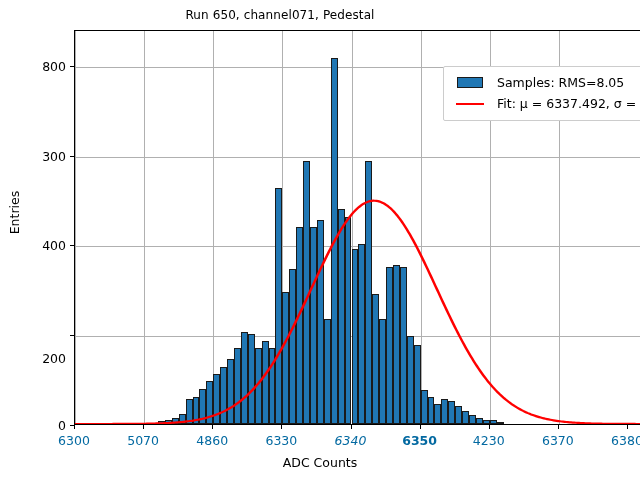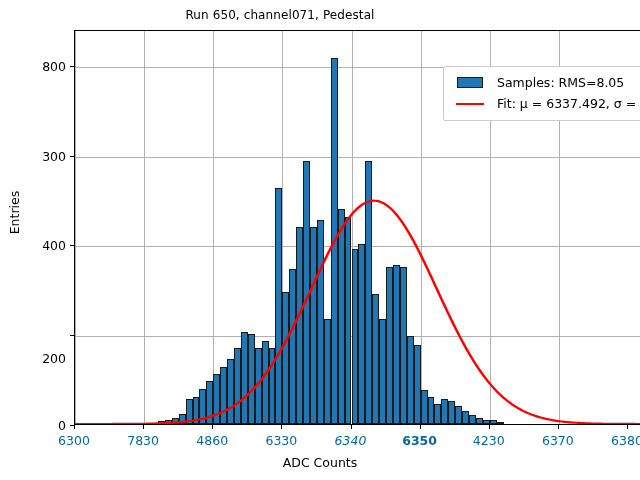--- a/index.html
+++ b/index.html
@@ -239,21 +239,21 @@
           </span>
         <span class="legend-text">Fit: μ = 6337.492, σ = 7.854</span>
       </div>
     </div>
   </div>
 
   <div id="axes-decor">
       <div class="tick-v" style="left: 74px; top: 425px;"></div>
       <div class="xticklabel" style="left: 74px; top: 433px;">6300</div>
       <div class="tick-v" style="left: 143.125px; top: 425px;"></div>
-      <div class="xticklabel" style="left: 143.125px; top: 433px;">7830</div>
+      <div class="xticklabel" style="left: 143.125px; top: 433px;">5070</div>
       <div class="tick-v" style="left: 212.25px; top: 425px;"></div>
       <div class="xticklabel" style="left: 212.25px; top: 433px;">4860</div>
       <div class="tick-v" style="left: 281.375px; top: 425px;"></div>
       <div class="xticklabel" style="left: 281.375px; top: 433px;">6330</div>
       <div class="tick-v" style="left: 350.5px; top: 425px;"></div>
       <div class="xticklabel" style="left: 350.5px; top: 433px; font-style: italic;">6340</div>
       <div class="tick-v" style="left: 419.625px; top: 425px;"></div>
       <div class="xticklabel" style="left: 419.625px; top: 433px; font-weight: bold;">6350</div>
       <div class="tick-v" style="left: 488.75px; top: 425px;"></div>
       <div class="xticklabel" style="left: 488.75px; top: 433px;">4230</div>

